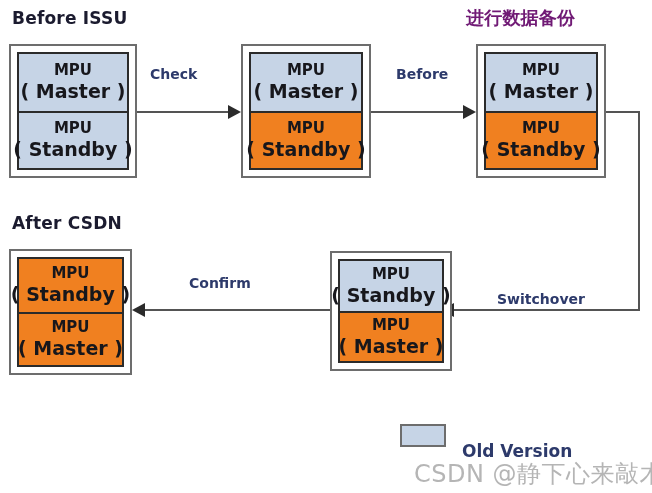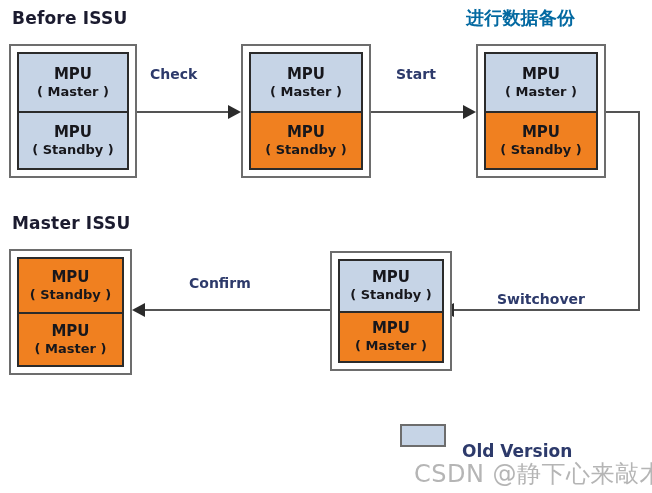--- a/index.html
+++ b/index.html
@@ -21,21 +21,21 @@
   
   .section-title {
     position: absolute;
     font-size: 17px;
     font-weight: bold;
     color: #1b1b2f;
     letter-spacing: 0.2px;
     white-space: nowrap;
   }
   .section-title.cn {
-    color: #0369a1;
+    color: #701a75;
     font-size: 18px;
     font-family: "DejaVu Sans", "Liberation Sans", sans-serif;
   }
 
   
   .mpu-frame {
     position: absolute;
     box-sizing: border-box;
     border: 2px solid #6d6d6d;
     background: #ffffff;
@@ -59,21 +59,21 @@
     font-size: 15px;
     font-weight: bold;
     color: #17171c;
     line-height: 1.18;
     white-space: nowrap;
   }
   .mpu-cell + .mpu-cell {
     border-top: 2px solid #2b2b2b;
   }
   .mpu-cell .role {
-    font-size: 13px;
+    font-size: 19px;
     font-weight: bold;
   }
   .c-old  { background: #c6d4e6; }
   .c-new  { background: #f08020; }
 
   
   .line {
     position: absolute;
     background: #545454;
   }
@@ -141,39 +141,39 @@
 </style>
 </head>
 <body>
 
 <div id="canvas">
 
   <div class="section-title" style="left:12px; top:8px;">Before ISSU</div>
 
   <div class="section-title cn" style="left:466px; top:6px;">进行数据备份</div>
 
-  <div class="section-title" style="left:12px; top:213px;">Master ISSU</div>
+  <div class="section-title" style="left:12px; top:213px;">After CSDN</div>
 
   <div class="line h" style="left:137px; top:111px; width:102px;"></div>
   <div class="arrow-head right" style="left:228px; top:105px;"></div>
 
   <div class="line h" style="left:371px; top:111px; width:103px;"></div>
   <div class="arrow-head right" style="left:463px; top:105px;"></div>
 
   <div class="line h" style="left:605px; top:111px; width:35px;"></div>
   <div class="line v" style="left:638px; top:111px; height:200px;"></div>
   <div class="line h" style="left:452px; top:309px; width:188px;"></div>
   <div class="arrow-head left" style="left:441px; top:303px;"></div>
 
   <div class="line h" style="left:143px; top:309px; width:188px;"></div>
   <div class="arrow-head left" style="left:132px; top:303px;"></div>
 
   <div class="edge-label" style="left:150px; top:66px;">Check</div>
 
-  <div class="edge-label" style="left:396px; top:66px;">Start</div>
+  <div class="edge-label" style="left:396px; top:66px;">Before</div>
 
   <div class="edge-label" style="left:497px; top:275px;margin-top:16px;">Switchover</div>
 
   <div class="edge-label" style="left:189px; top:275px;text-align:right;">Confirm</div>
 
   <div class="mpu-frame" style="left:9px; top:44px; width:128px; height:134px;">
     <div class="mpu-inner">
       <div class="mpu-cell c-old">
         <span>MPU</span>
         <span class="role">( Master )</span>

